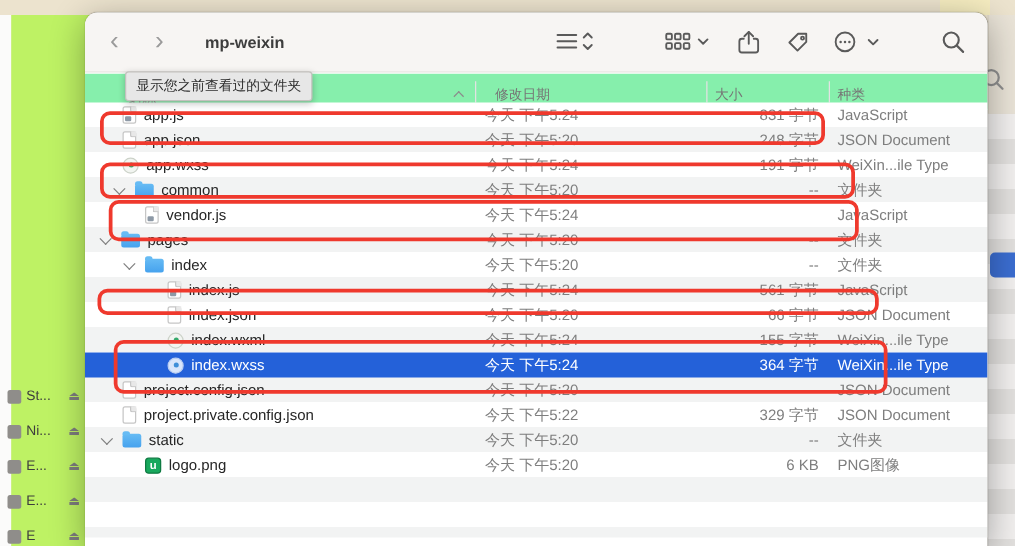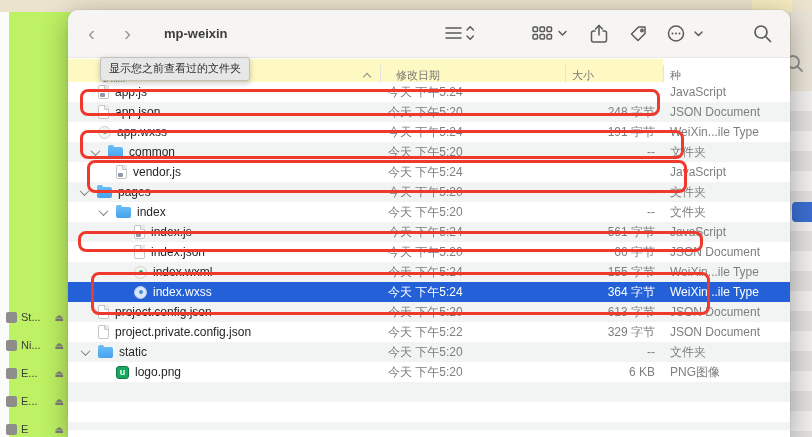--- a/index.html
+++ b/index.html
@@ -29,21 +29,21 @@
     box-shadow:0 6px 28px rgba(0,0,0,.33), 0 0 1px rgba(0,0,0,.35); overflow:hidden; }
   .toolbar { position:absolute; left:0; top:0; width:722px; height:48px; background:#f7f5f3; border-bottom:1px solid #e9e7e4; }
   .nav-btn { position:absolute; top:10px; font-size:21px; color:#9a9a9a; line-height:26px; cursor:default; }
   .nav-back { left:20px; }
   .nav-fwd  { left:56px; }
   .win-title { position:absolute; left:96px; top:16px; font-size:13px; font-weight:700; color:#3d3d3d; }
   .tb-icon { position:absolute; top:13px; }
   .tb-icon svg { display:block; }
 
   
-  .colhead { position:absolute; left:0; top:49px; width:595px; height:29px; background:#fef9c3; border-bottom:1px solid #e4e4e4; }
+  .colhead { position:absolute; left:0; top:49px; width:722px; height:29px; background:#86efac; border-bottom:1px solid #e4e4e4; }
   .colhead .h { position:absolute; top:9px; font-size:11px; color:#767676; }
   .h-name { left:35px; top:13px !important; }
   .h-date { left:328px; }
   .h-size { left:504px; }
   .h-kind { left:602px; }
   .h-sort { position:absolute; left:296px; top:15px; width:6px; height:6px;
     border-left:1.5px solid #8b8b8b; border-top:1.5px solid #8b8b8b; transform:rotate(45deg); }
   .h-sep { position:absolute; top:6px; width:1px; height:17px; background:#e2e2e2; }
 
   
@@ -197,20 +197,21 @@
     <span class="h-sep" style="left:595px"></span>
     <span class="h h-kind">种类</span>
   </div>
 
   <div class="list" id="file-list">
       <div class="row" style="padding-left: 14px;">
         <span class="spacer"></span>
         <span class="ficon js"></span>
         <span class="fname">app.js</span>
         <span class="c-date">今天 下午5:24</span>
+        <span class="c-size">831 字节</span>
         <span class="c-kind">JavaScript</span>
       </div>
       <div class="row" style="padding-left: 14px;">
         <span class="spacer"></span>
         <span class="ficon json"></span>
         <span class="fname">app.json</span>
         <span class="c-date">今天 下午5:20</span>
         <span class="c-size">248 字节</span>
         <span class="c-kind">JSON Document</span>
       </div>
@@ -283,21 +284,20 @@
         <span class="fname">index.wxss</span>
         <span class="c-date">今天 下午5:24</span>
         <span class="c-size">364 字节</span>
         <span class="c-kind">WeiXin...ile Type</span>
       </div>
       <div class="row" style="padding-left: 14px;">
         <span class="spacer"></span>
         <span class="ficon json"></span>
         <span class="fname">project.config.json</span>
         <span class="c-date">今天 下午5:20</span>
-        <span class="c-size">613 字节</span>
         <span class="c-kind">JSON Document</span>
       </div>
       <div class="row" style="padding-left: 14px;">
         <span class="spacer"></span>
         <span class="ficon json"></span>
         <span class="fname">project.private.config.json</span>
         <span class="c-date">今天 下午5:22</span>
         <span class="c-size">329 字节</span>
         <span class="c-kind">JSON Document</span>
       </div>

